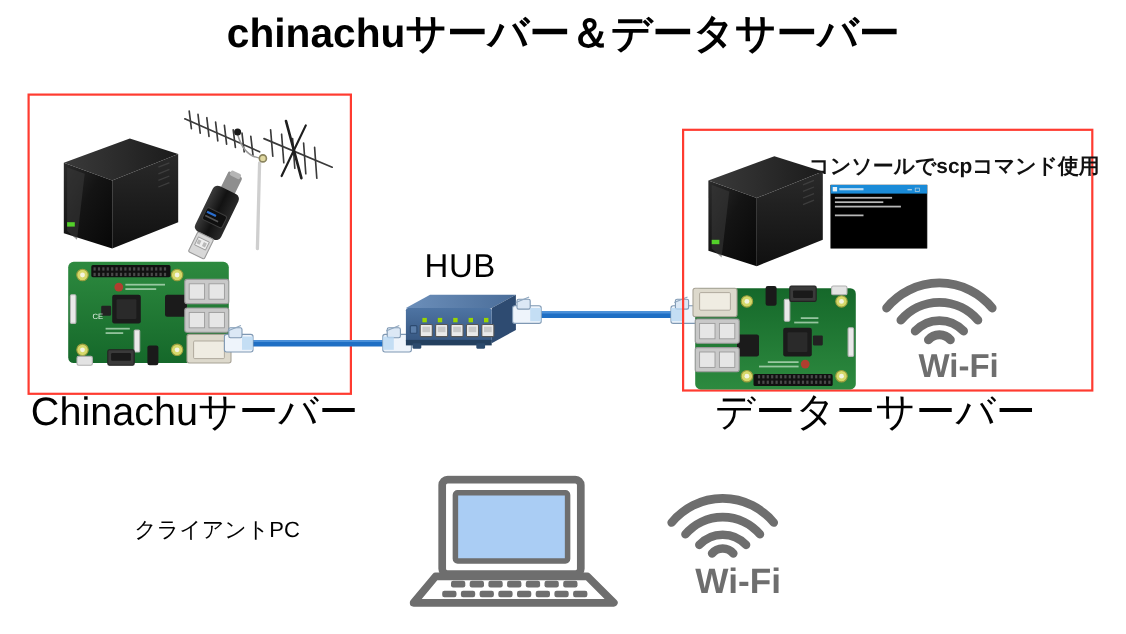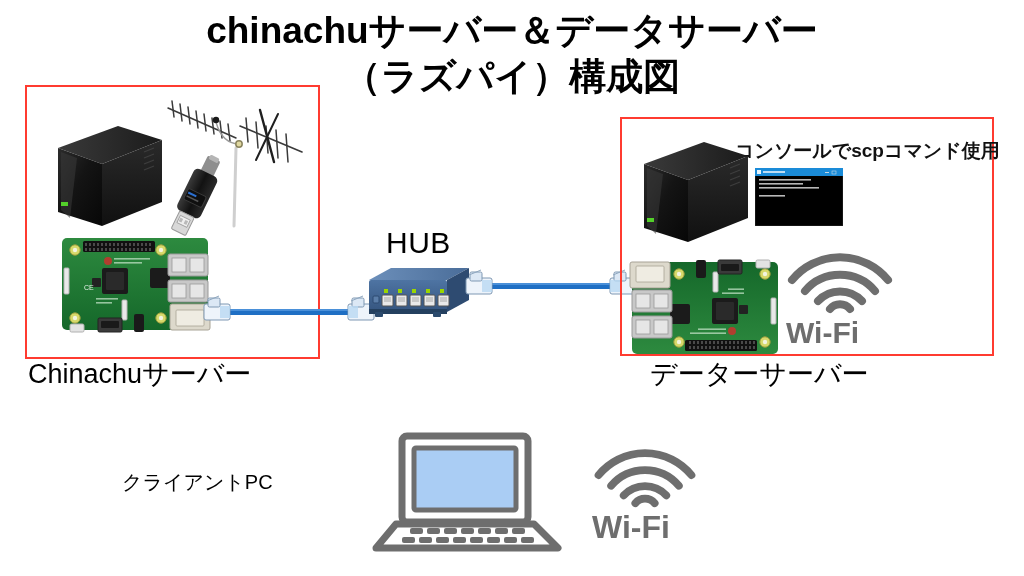--- a/index.html
+++ b/index.html
@@ -20,21 +20,21 @@
   .title .l1{display:block;}
   .title .l2{display:block;}
 
   
   .redbox{position:absolute;border:2px solid #ff3b30;background:transparent;}
   #box-chinachu{left:25px;top:85px;width:291px;height:270px;}
   #box-data{left:620px;top:117px;width:370px;height:235px;}
 
   
   .caption{
-    position:absolute;color:#000;font-size:27px;line-height:32px;
+    position:absolute;color:#000;font-size:36px;line-height:32px;
     white-space:nowrap;font-weight:400;
   }
   #cap-chinachu{left:28px;top:358px;}
   #cap-data{left:650px;top:358px;}
   #cap-client{left:122px;top:466px;font-size:20px;}
 
   
   #hub-label{
     position:absolute;left:386px;top:226px;
     font-size:30px;font-weight:400;color:#000;letter-spacing:0.5px;
@@ -43,21 +43,21 @@
   
   #console-note{
     position:absolute;left:735px;top:138px;
     font-size:19px;color:#111;white-space:nowrap;font-weight:600;
   }
 
   
   .art{position:absolute;}
 
   
-  .wifi-block{position:absolute;text-align:left;}
+  .wifi-block{position:absolute;text-align:right;}
   .wifi-text{
     font-size:30px;font-weight:700;color:#6e6e6e;
     letter-spacing:0px;line-height:34px;margin-top:-2px;
   }
   #wifi-data{left:786px;top:252px;width:122px;}
   #wifi-client{left:592px;top:448px;width:118px;}
   #wifi-client .wifi-text{font-size:32px;}
 
   
   .cable{position:absolute;}
@@ -65,21 +65,20 @@
   
   #console-win{position:absolute;left:755px;top:168px;width:88px;height:58px;}
 </style>
 </head>
 <body>
 
 <div id="stage">
 
   <div class="title">
     <span class="l1">chinachuサーバー＆データサーバー</span>
-    <span class="l2">（ラズパイ）構成図</span>
   </div>
 
   <div class="redbox" id="box-chinachu"></div>
 
   <svg class="art" style="left:44px;top:114px;" width="122" height="122" viewBox="0 0 122 122">
     <defs>
       <linearGradient id="hddFaceL" x1="0" y1="0" x2="1" y2="1">
         <stop offset="0" stop-color="#2c2c2c"></stop>
           <stop offset="0.45" stop-color="#141414"></stop>
         <stop offset="1" stop-color="#070707"></stop>

